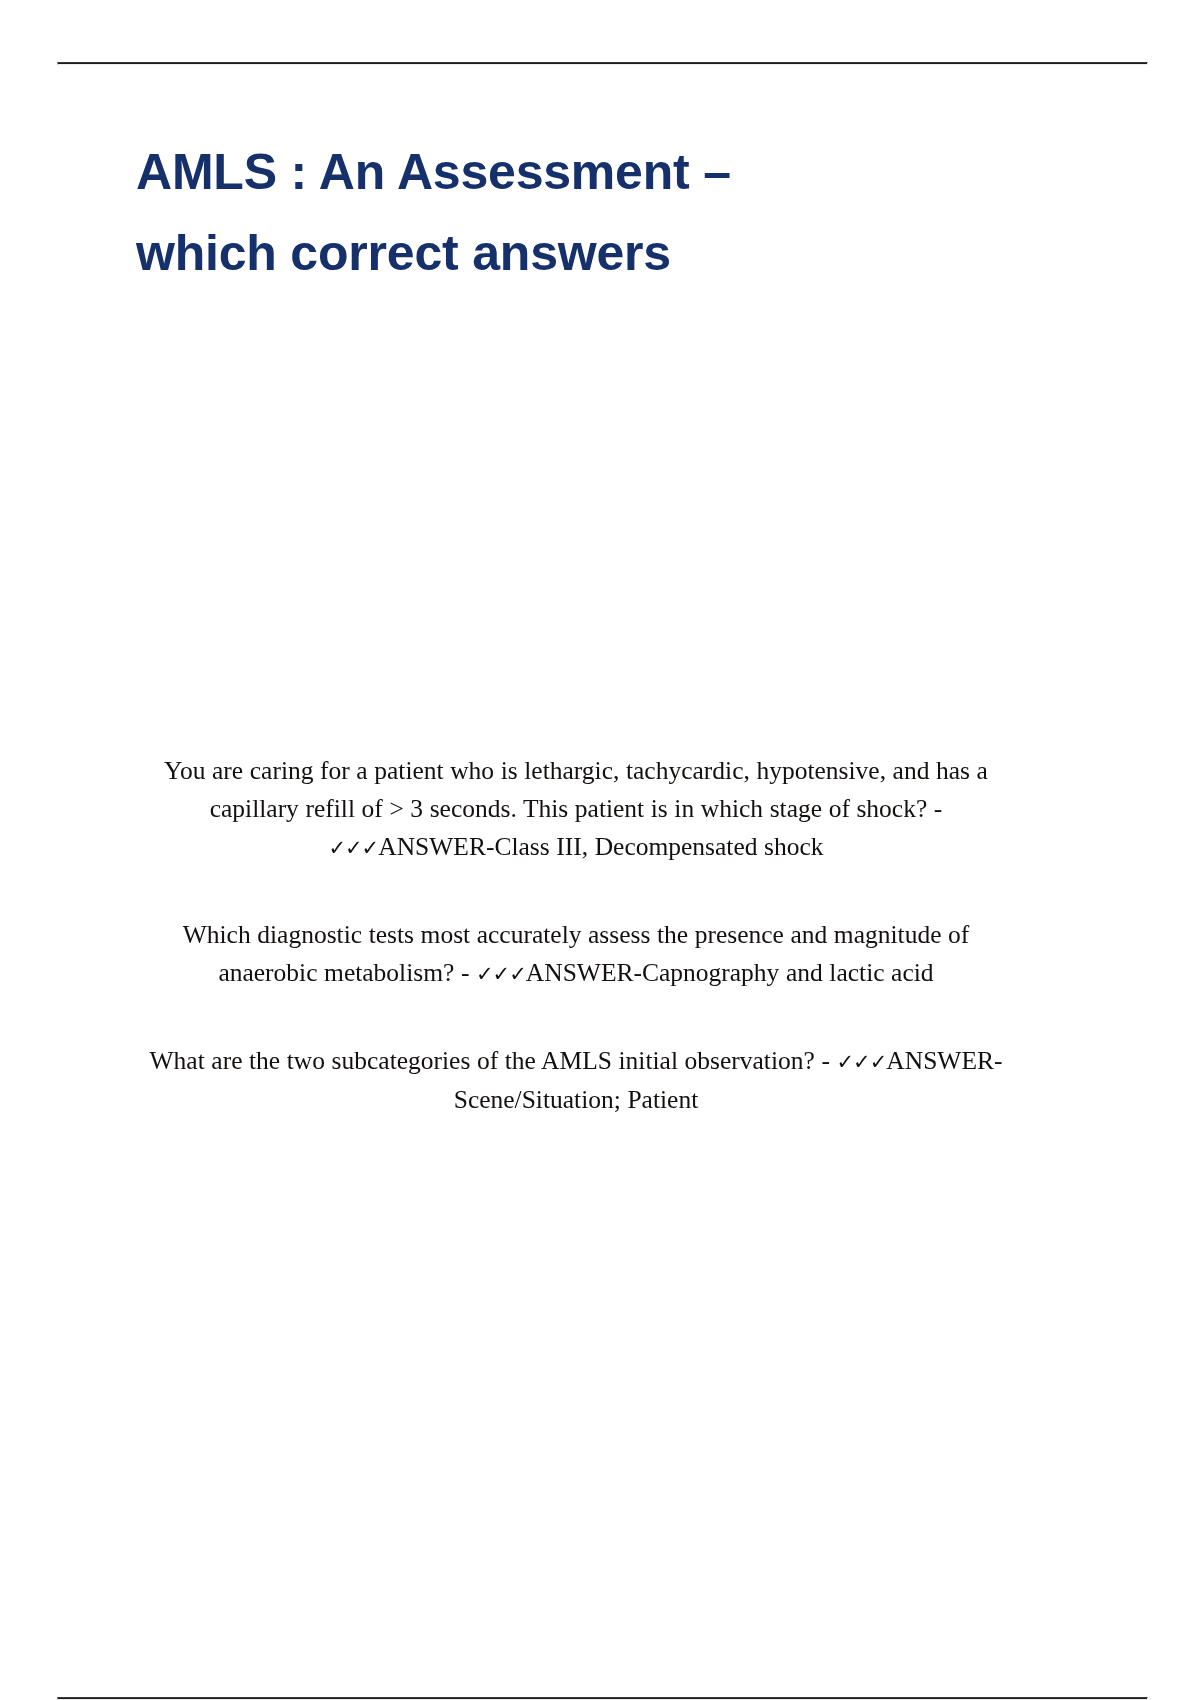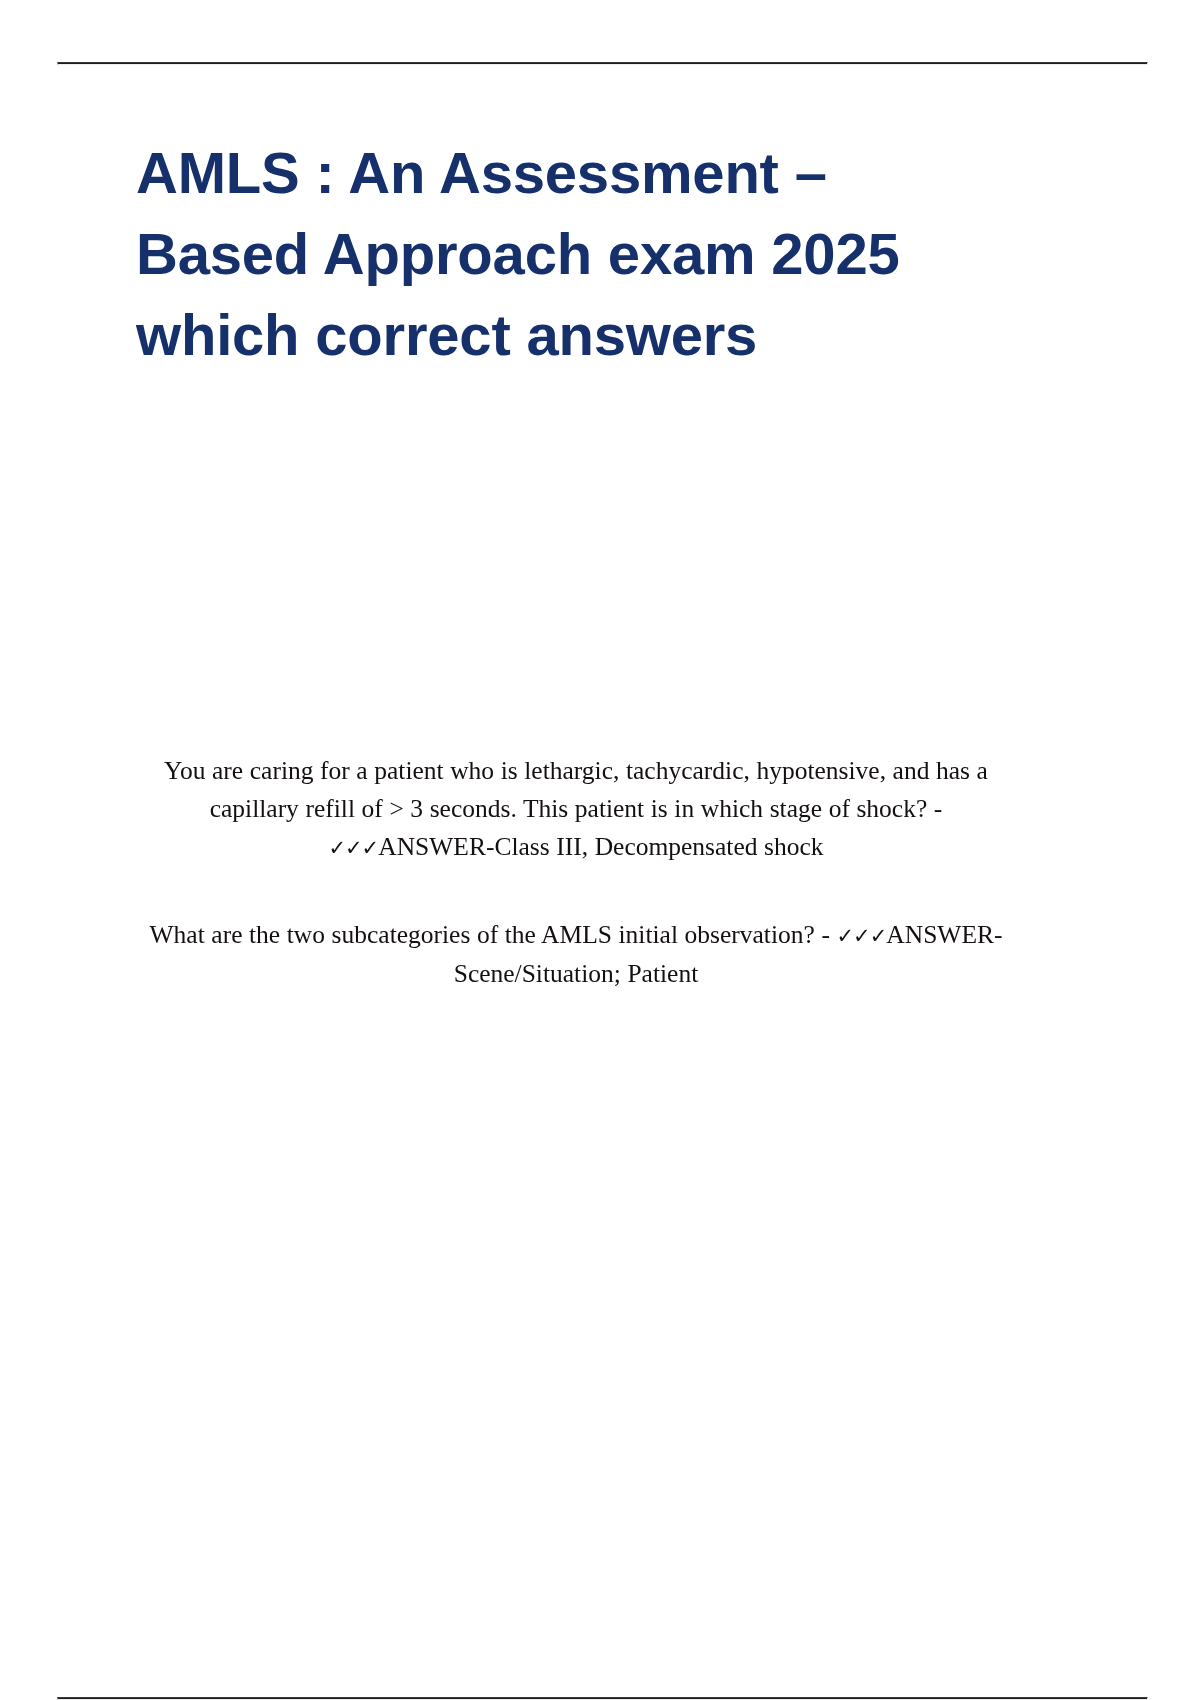--- a/index.html
+++ b/index.html
@@ -41,21 +41,21 @@
   
   .title-block {
     position: absolute;
     left: 136px;
     top: 132px;
     width: 900px;
   }
   .title-line {
     font-family: "Liberation Sans", "DejaVu Sans", sans-serif;
     font-weight: bold;
-    font-size: 58px;
+    font-size: 50px;
     line-height: 81px;
     color: #16306b;
     letter-spacing: -0.2px;
     white-space: nowrap;
   }
 
   
   .body-block {
     position: absolute;
     left: 136px;
@@ -83,30 +83,32 @@
 </style>
 </head>
 <body>
 
 <div class="page">
 
   <hr class="rule rule-top">
 
   <div class="title-block">
     <div class="title-line">AMLS : An Assessment –</div>
-    <div class="title-line">Based Approach exam 2025</div>
     <div class="title-line">which correct answers</div>
   </div>
 
   <div class="body-block">
 
     <p class="qa">
       <span>You are caring for a patient who is lethargic, tachycardic, hypotensive, and has a capillary refill of &gt; 3 seconds. This patient is in which stage of shock? - </span><span class="marks">✓✓✓</span><span class="ans-tag">ANSWER-</span><span>Class III, Decompensated shock</span>
     </p>
 
+    <p class="qa">
+      <span>Which diagnostic tests most accurately assess the presence and magnitude of anaerobic metabolism? - </span><span class="marks">✓✓✓</span><span class="ans-tag">ANSWER-</span><span>Capnography and lactic acid</span>
+    </p>
 
 
     <p class="qa">
       <span>What are the two subcategories of the AMLS initial observation? - </span><span class="marks">✓✓✓</span><span class="ans-tag">ANSWER-</span><span>Scene/Situation; Patient</span>
     </p>
 
   </div>
 
   <hr class="rule rule-bottom">
 

